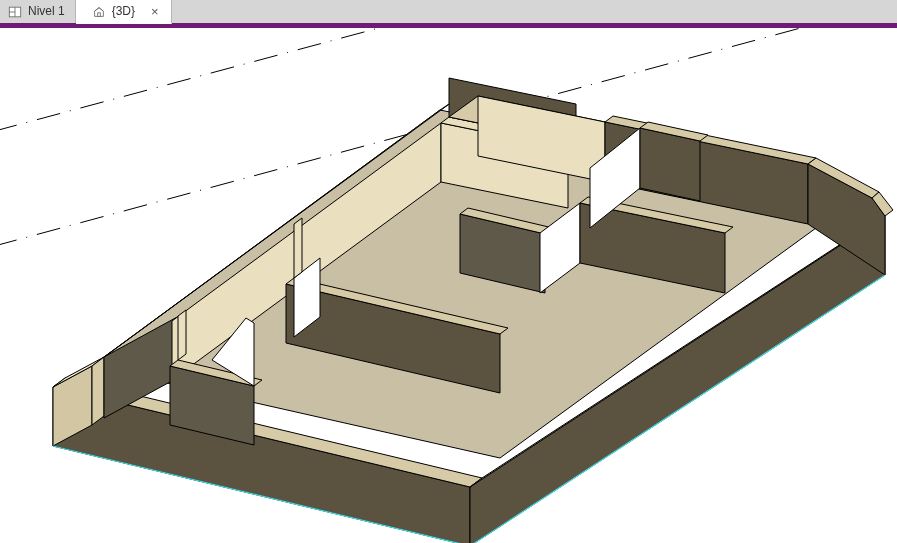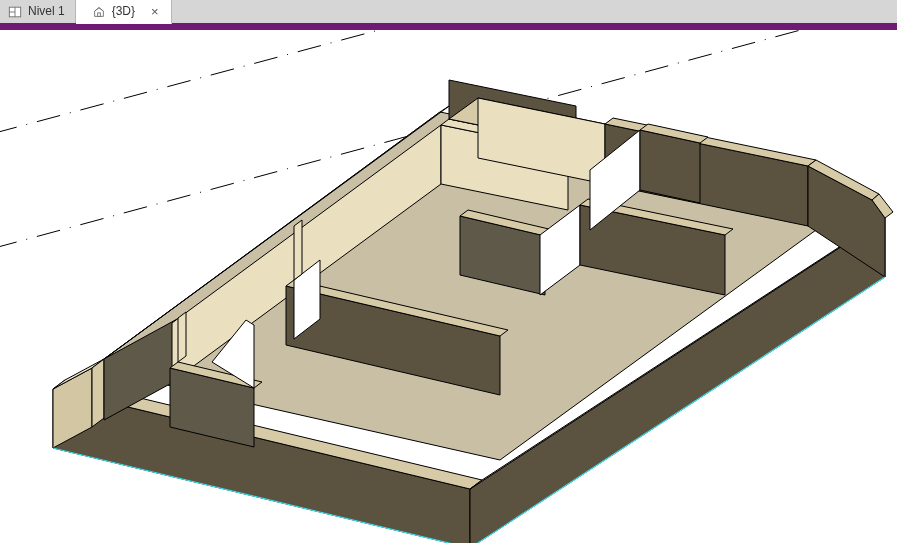--- a/index.html
+++ b/index.html
@@ -10,21 +10,21 @@
     font-family: "Segoe UI", Tahoma, sans-serif;
     font-size: 12px;
     background: #ffffff;
     overflow: hidden;
   }
   .tab-bar {
     display: flex;
     align-items: flex-start;
     height: 23px;
     background: #d6d6d6;
-    border-bottom: 7px solid #701a75;
+    border-bottom: 5px solid #701a75;
     user-select: none;
   }
   .tab {
     display: flex;
     align-items: center;
     padding: 0 10px 0 8px;
     border-right: 1px solid #b5b5b5;
     color: #333;
     gap: 6px;
     cursor: pointer;

